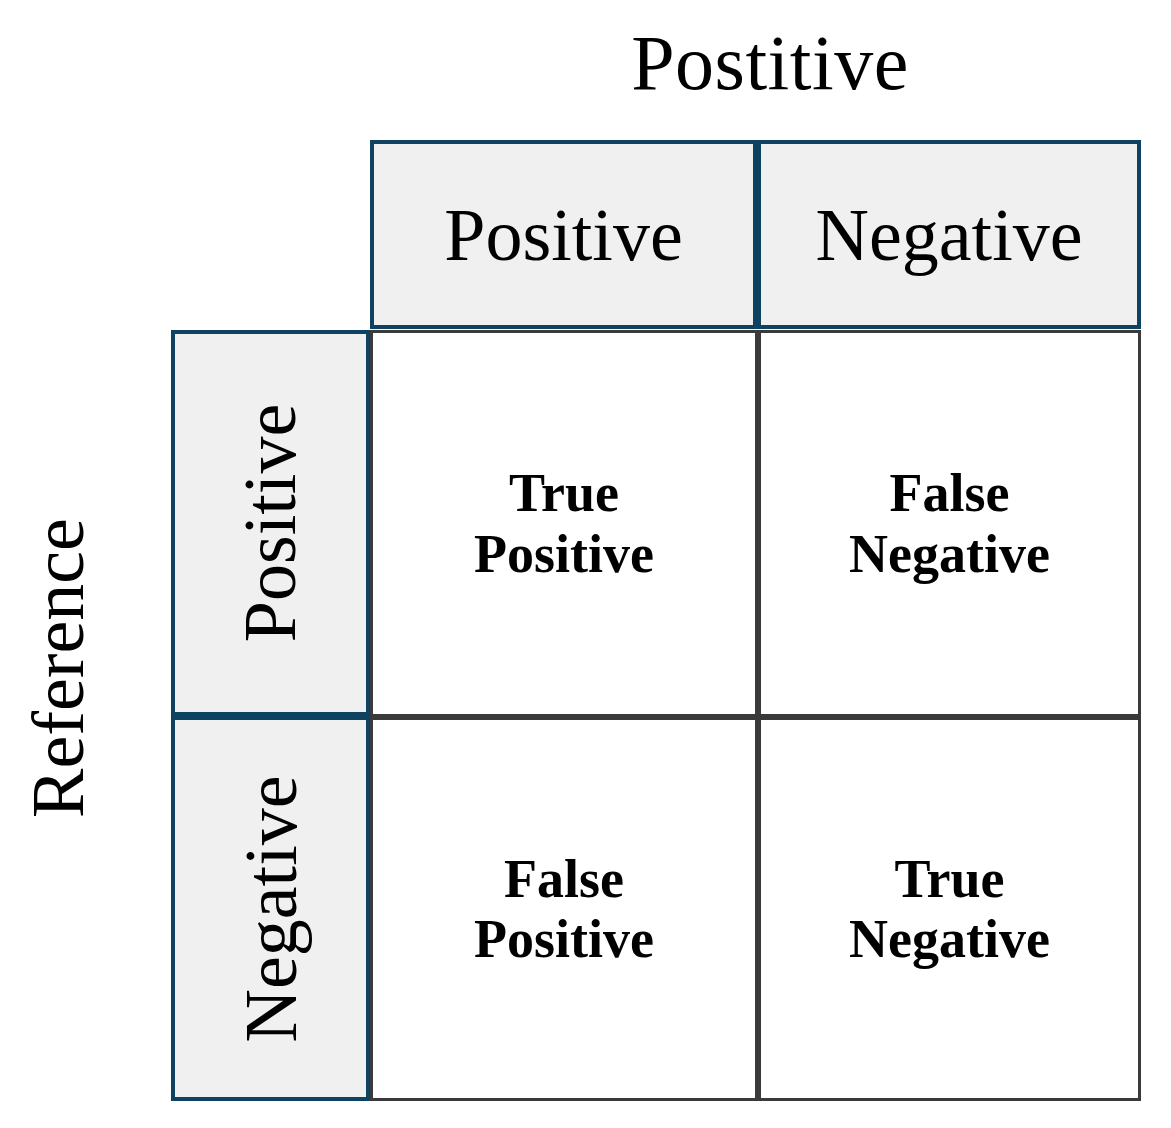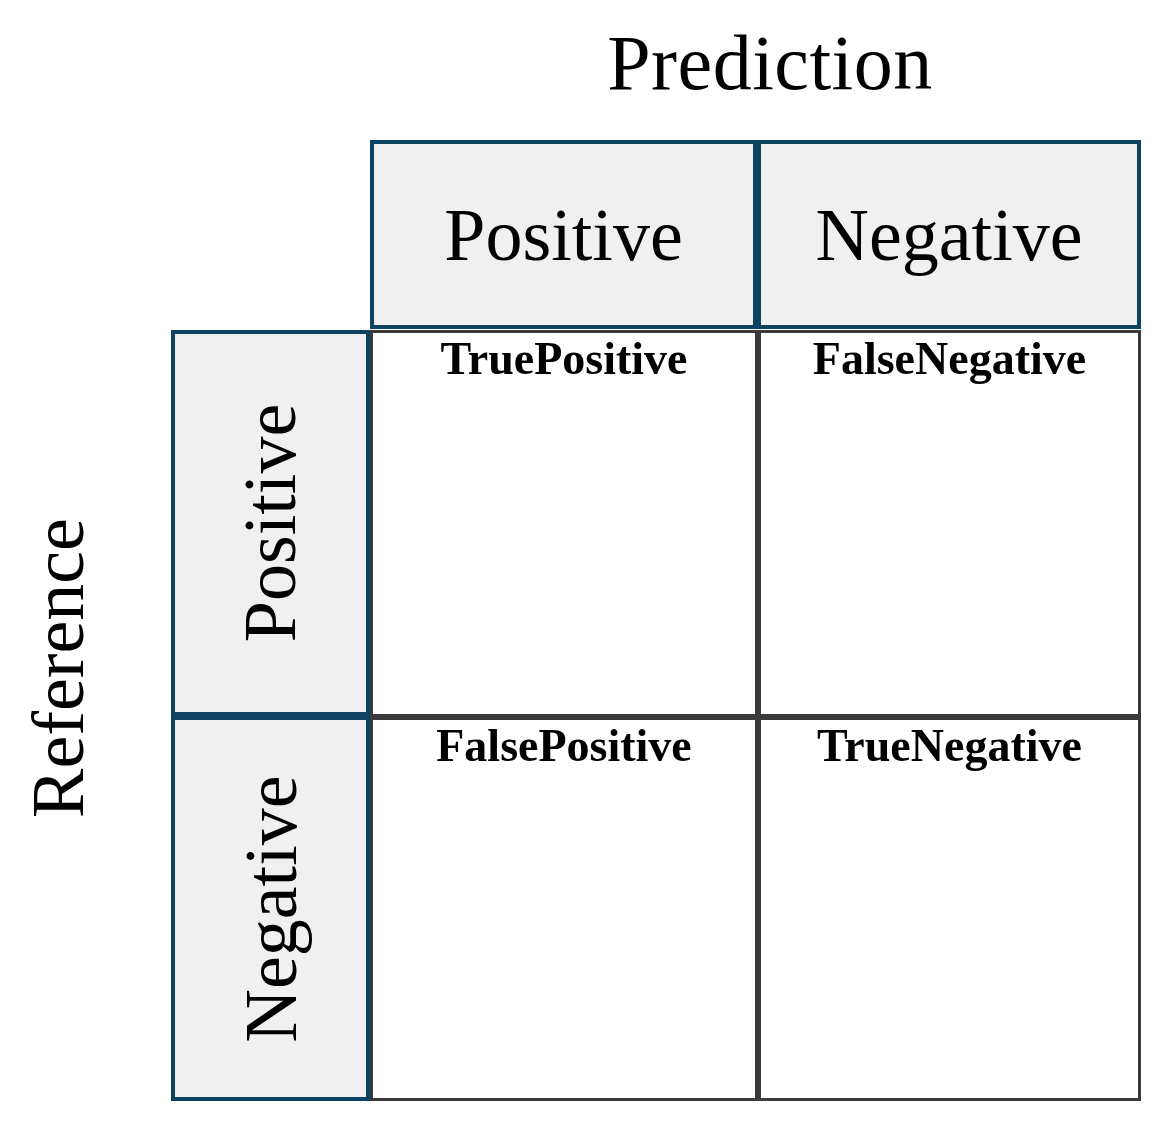--- a/index.html
+++ b/index.html
@@ -92,39 +92,40 @@
     line-height: 1;
     white-space: nowrap;
   }
 
   .data-cell {
     position: absolute;
     background: #ffffff;
     border: 3px solid #3a3a3a;
     box-sizing: border-box;
     display: flex;
-    flex-direction: row;
+    flex-direction: column;
+    align-items: center;
     justify-content: center;
     font-weight: bold;
-    font-size: 46px;
+    font-size: 54px;
     line-height: 1.12;
     text-align: center;
     white-space: nowrap;
   }
   #cell-tp { left: 370px; top: 330px;  width: 388px; height: 387px; }
   #cell-fn { left: 758px; top: 330px;  width: 383px; height: 387px; }
   #cell-fp { left: 370px; top: 717px;  width: 388px; height: 384px; }
   #cell-tn { left: 758px; top: 717px;  width: 383px; height: 384px; }
 
   .data-line { display: block; }
 </style>
 </head>
 <body>
 
-<div id="prediction-title">Prediction</div>
+<div id="prediction-title">Postitive</div>
 
 <div id="reference-title">Reference</div>
 
 <div id="hdr-positive" class="hdr-cell">Positive</div>
 
 <div id="hdr-negative" class="hdr-cell">Negative</div>
 
 <div id="cell-tp" class="data-cell">
   <span class="data-line">True</span>
   <span class="data-line">Positive</span>

